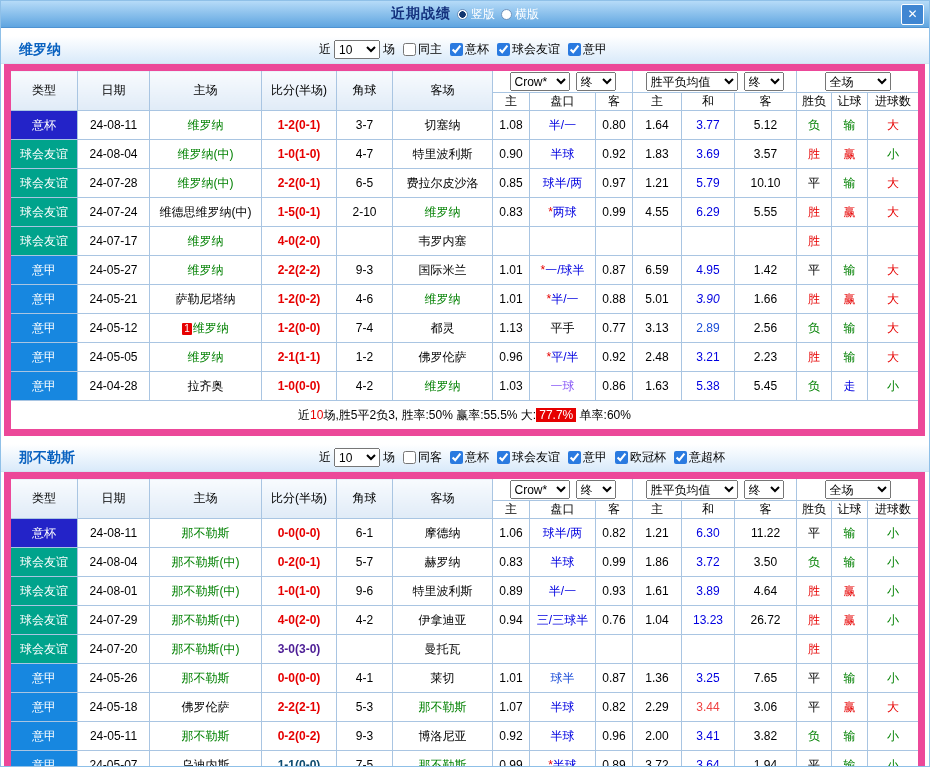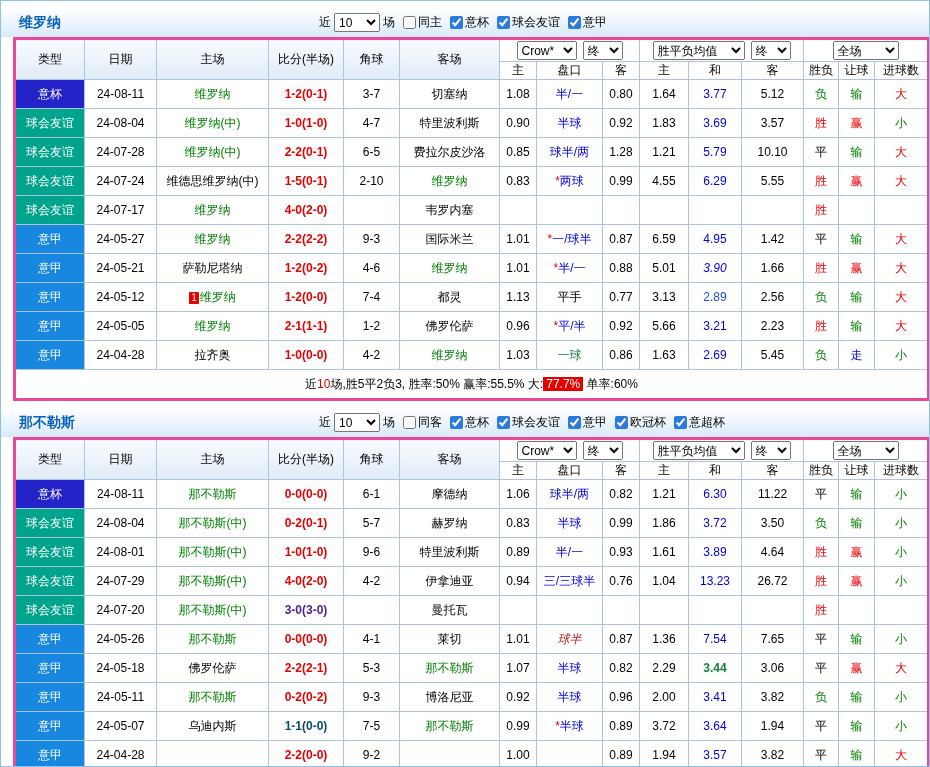--- a/index.html
+++ b/index.html
@@ -14,39 +14,48 @@
   .radio-label{color:#fff;font-size:12px;margin-left:3px;vertical-align:middle;}
   .close-btn{position:absolute;right:5px;top:3px;width:21px;height:19px;background:#3f86d2;border:1px solid #fff;border-radius:2px;color:#fff;font-size:12px;font-weight:bold;text-align:center;line-height:18px;cursor:pointer;}
   
   .section-header{height:27px;display:flex;align-items:center;background:linear-gradient(#ffffff,#d9eafa);border-bottom:1px solid #d2e3f2;margin-top:8px;}
   .team-name{color:#0a62c0;font-weight:bold;font-size:14px;margin-left:18px;width:300px;flex:0 0 auto;}
   .filters{display:flex;align-items:center;font-size:12px;color:#000;}
   .filters select{font-size:12px;height:19px;margin:0 3px;}
   .cb-label{display:inline-flex;align-items:center;margin-left:8px;cursor:pointer;}
   .cb-label input{width:13px;height:13px;margin:0 2px 0 0;accent-color:#2a7ae0;}
   
-  table.results{border-collapse:collapse;margin:0 12px;table-layout:fixed;width:914px;border:3px solid #ec4899;font-size:12px;}
+  table.results{border-collapse:collapse;margin:0 3px;table-layout:fixed;width:914px;border:7px solid #ec4899;font-size:12px;}
   table.results th,table.results td{border:1px solid #a9c5e2;text-align:center;overflow:hidden;white-space:nowrap;padding:0 1px;}
   th.th-main{background:linear-gradient(#f8fbfe,#e0ebf7);font-weight:normal;color:#000;}
   th.sel-cell{background:#fff;font-weight:normal;height:21px;}
   th.sel-cell select{font-size:12px;height:19px;margin:0 3px;}
   tr.hrow2 th{background:#fff;font-weight:normal;height:17px;color:#000;}
   table.results td{height:28px;}
   td.type-td{color:#fff;}
   td.score-td{font-weight:bold;}
   .badge{display:inline-block;background:#e60000;color:#fff;font-size:10px;line-height:12px;padding:0 2px;margin-right:1px;border-radius:1px;}
   .star{color:#e60000;}
   td.summary-td{height:20px;background:#fff;font-size:12px;color:#000;}
   .sum-red{color:#e60000;}
   .sum-hlred{background:#e60000;color:#fff;padding:0 3px;}
 </style>
 </head>
 <body>
 
 <div class="window">
+  <div class="titlebar">
+    <div class="titlebar-center">
+      <span class="win-title">近期战绩</span>
+      <span id="layout-radios"><span class="radio sel"></span><span class="radio-label">竖版</span><span class="radio"></span><span class="radio-label">横版</span></span>
+    </div>
+    <div class="close-btn">
+      <span>✕</span>
+    </div>
+  </div>
   <div id="sections">
       <div class="results-section">
         <div class="section-header">
           <span class="team-name">维罗纳</span>
           <div class="filters">
             <span>近</span>
             <select style="width: 46px;"><option>10</option></select>
             <span>场</span>
             <label class="cb-label">
               <input type="checkbox" style="">
@@ -145,21 +154,21 @@
             </tr>
             <tr>
               <td class="type-td" style="background: rgb(0, 163, 140);">球会友谊</td>
               <td>24-07-28</td>
               <td><span style="color: rgb(0, 128, 0);">维罗纳(中)</span></td>
               <td class="score-td" style="color: rgb(230, 0, 0);">2-2(0-1)</td>
               <td>6-5</td>
               <td><span>费拉尔皮沙洛</span></td>
               <td>0.85</td>
               <td><span style="color: rgb(0, 0, 224);">球半/两</span></td>
-              <td>1.28</td>
+              <td>0.97</td>
               <td>1.21</td>
               <td style="color: rgb(0, 0, 224);">5.79</td>
               <td>10.10</td>
               <td style="color: rgb(0, 0, 0);">平</td>
               <td style="color: rgb(0, 128, 0);">输</td>
               <td style="color: rgb(230, 0, 0);">大</td>
             </tr>
             <tr>
               <td class="type-td" style="background: rgb(0, 163, 140);">球会友谊</td>
               <td>24-07-24</td>
@@ -248,39 +257,39 @@
             <tr>
               <td class="type-td" style="background: rgb(23, 135, 224);">意甲</td>
               <td>24-05-05</td>
               <td><span style="color: rgb(0, 128, 0);">维罗纳</span></td>
               <td class="score-td" style="color: rgb(230, 0, 0);">2-1(1-1)</td>
               <td>1-2</td>
               <td><span>佛罗伦萨</span></td>
               <td>0.96</td>
               <td><span class="star">*</span><span style="color: rgb(0, 0, 224);">平/半</span></td>
               <td>0.92</td>
-              <td>5.66</td>
+              <td>2.48</td>
               <td style="color: rgb(0, 0, 224);">3.21</td>
               <td>2.23</td>
               <td style="color: rgb(230, 0, 0);">胜</td>
               <td style="color: rgb(0, 128, 0);">输</td>
               <td style="color: rgb(230, 0, 0);">大</td>
             </tr>
             <tr>
               <td class="type-td" style="background: rgb(23, 135, 224);">意甲</td>
               <td>24-04-28</td>
               <td><span>拉齐奥</span></td>
               <td class="score-td" style="color: rgb(230, 0, 0);">1-0(0-0)</td>
               <td>4-2</td>
               <td><span style="color: rgb(0, 128, 0);">维罗纳</span></td>
               <td>1.03</td>
-              <td><span style="color: #15803d;">一球</span></td>
+              <td><span style="color: #8b5cf6;">一球</span></td>
               <td>0.86</td>
               <td>1.63</td>
-              <td style="color: rgb(0, 0, 224);">2.69</td>
+              <td style="color: rgb(0, 0, 224);">5.38</td>
               <td>5.45</td>
               <td style="color: rgb(0, 128, 0);">负</td>
               <td style="color: rgb(0, 0, 224);">走</td>
               <td style="color: rgb(0, 128, 0);">小</td>
             </tr>
             <tr>
               <td class="summary-td" colspan="15"><span>近</span><span class="sum-red">10</span><span>场,胜5平2负3, 胜率:50% 赢率:55.5% 大:</span><span class="sum-hlred">77.7%</span><span> 单率:60%</span></td>
             </tr>
           </tbody>
         </table>
@@ -447,41 +456,41 @@
               <td style="color: rgb(0, 0, 0);"></td>
             </tr>
             <tr>
               <td class="type-td" style="background: rgb(23, 135, 224);">意甲</td>
               <td>24-05-26</td>
               <td><span style="color: rgb(0, 128, 0);">那不勒斯</span></td>
               <td class="score-td" style="color: rgb(230, 0, 0);">0-0(0-0)</td>
               <td>4-1</td>
               <td><span>莱切</span></td>
               <td>1.01</td>
-              <td><span style="color: #b91c1c; font-style: italic;">球半</span></td>
+              <td><span style="color: #1d4ed8;">球半</span></td>
               <td>0.87</td>
               <td>1.36</td>
-              <td style="color: rgb(0, 0, 224);">7.54</td>
+              <td style="color: rgb(0, 0, 224);">3.25</td>
               <td>7.65</td>
               <td style="color: rgb(0, 0, 0);">平</td>
               <td style="color: rgb(0, 128, 0);">输</td>
               <td style="color: rgb(0, 128, 0);">小</td>
             </tr>
             <tr>
               <td class="type-td" style="background: rgb(23, 135, 224);">意甲</td>
               <td>24-05-18</td>
               <td><span>佛罗伦萨</span></td>
               <td class="score-td" style="color: rgb(230, 0, 0);">2-2(2-1)</td>
               <td>5-3</td>
               <td><span style="color: rgb(0, 128, 0);">那不勒斯</span></td>
               <td>1.07</td>
               <td><span style="color: rgb(0, 0, 224);">半球</span></td>
               <td>0.82</td>
               <td>2.29</td>
-              <td style="color: #15803d; font-weight: bold;">3.44</td>
+              <td style="color: #ef4444;">3.44</td>
               <td>3.06</td>
               <td style="color: rgb(0, 0, 0);">平</td>
               <td style="color: rgb(230, 0, 0);">赢</td>
               <td style="color: rgb(230, 0, 0);">大</td>
             </tr>
             <tr>
               <td class="type-td" style="background: rgb(23, 135, 224);">意甲</td>
               <td>24-05-11</td>
               <td><span style="color: rgb(0, 128, 0);">那不勒斯</span></td>
               <td class="score-td" style="color: rgb(230, 0, 0);">0-2(0-2)</td>

